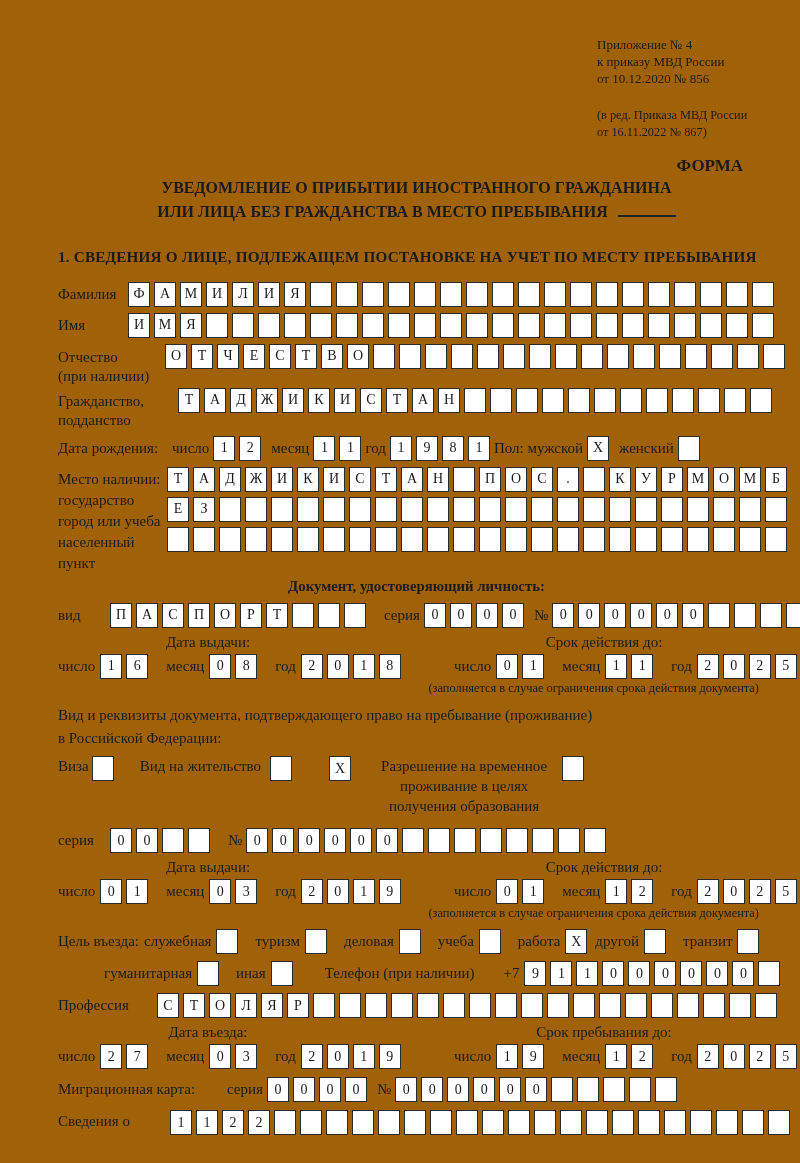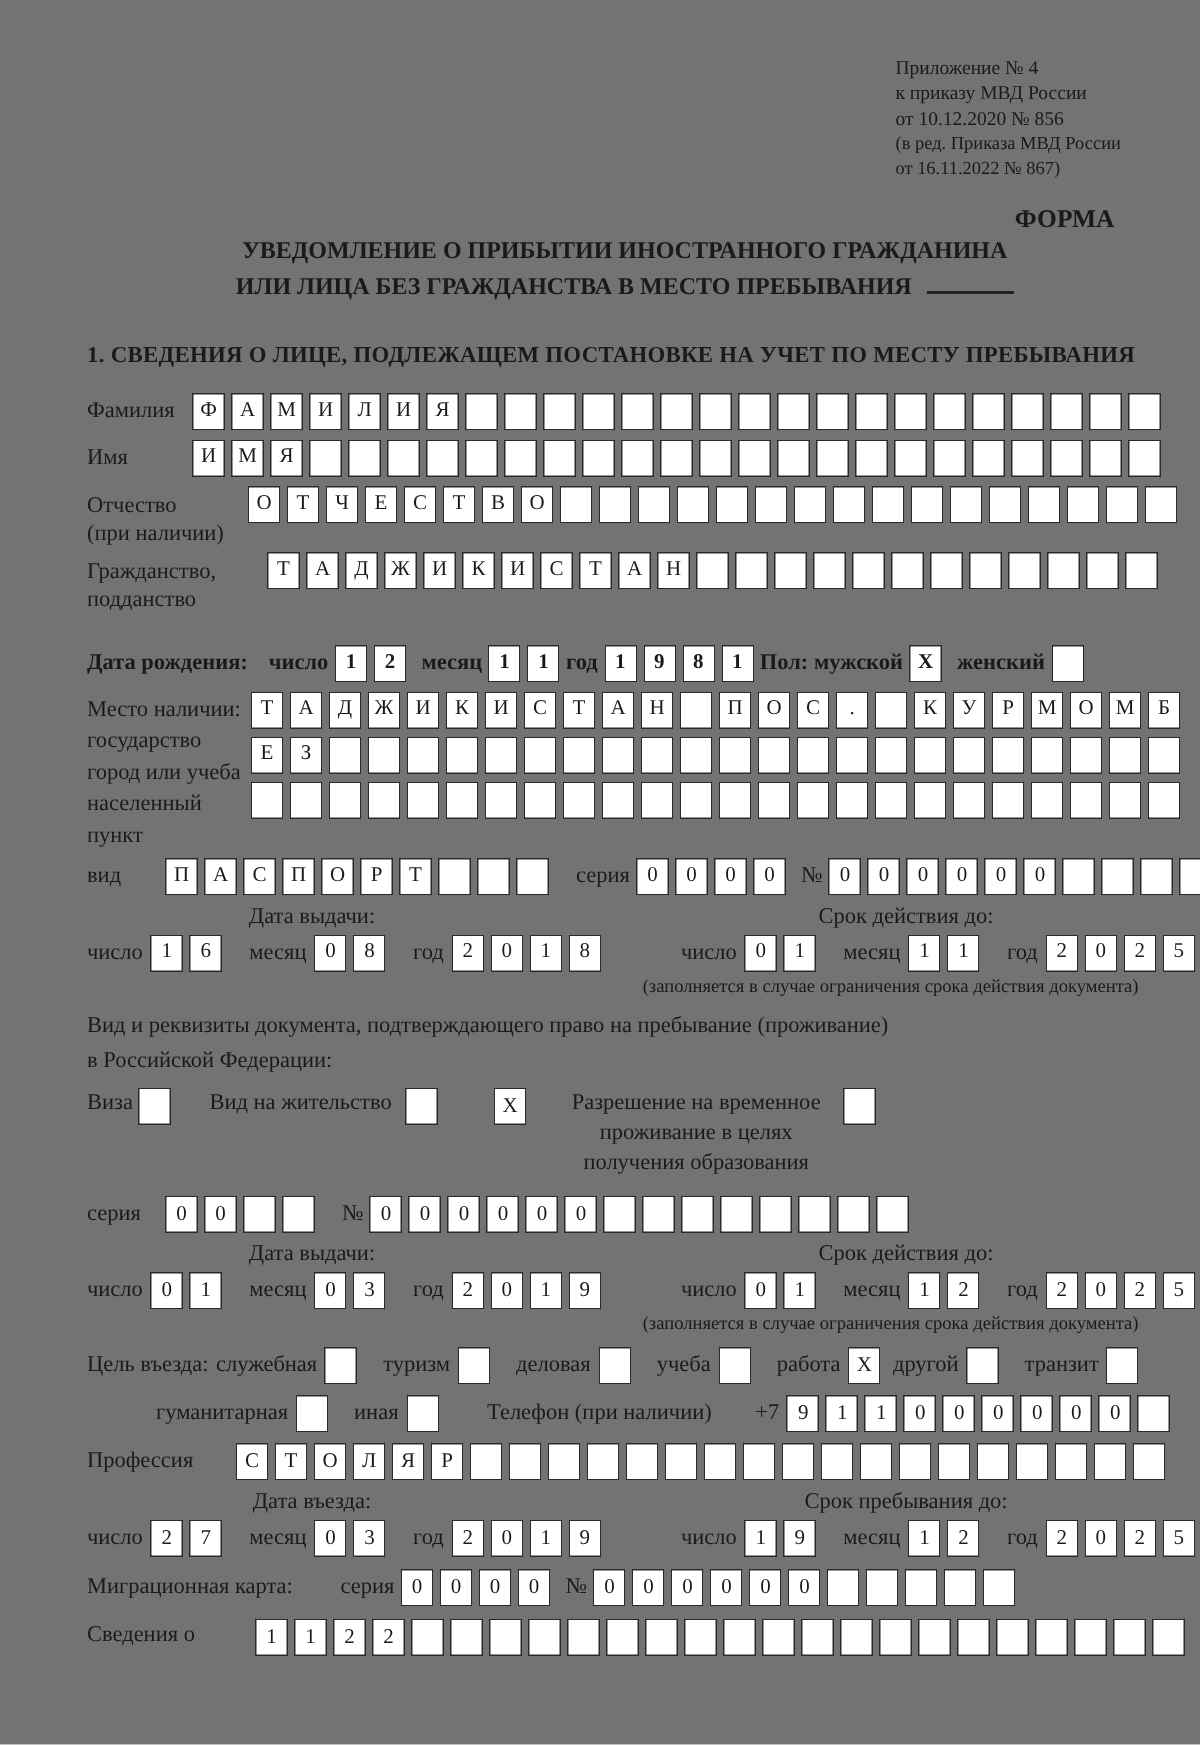--- a/index.html
+++ b/index.html
@@ -1,24 +1,24 @@
 <!DOCTYPE html>
 <html><head>
 <meta charset="utf-8">
 <style>
   * { box-sizing: border-box; }
   html,body { margin:0; padding:0; background:#fff; }
   .page {
-    position:relative; width:800px; height:1163px; background:#737373;
+    position:relative; width:800px; height:1163px; background:#a16207;
     color:#1a1a1a; font-family:"Liberation Serif","DejaVu Serif",serif;
     font-size:15px; padding:36px 25px 14px 58px; overflow:hidden;
   }
   
   .hdr { margin-left:auto; width:178px; font-size:13px; line-height:1.32; }
-  .hdr .amend { font-size:12.3px; margin-top:0; }
+  .hdr .amend { font-size:12.3px; margin-top:20px; }
   .form-label { text-align:right; font-weight:bold; font-size:17px; margin:16px 32px 0 0; }
   
   .title { text-align:center; font-weight:bold; font-size:16px; line-height:1.5; margin-top:0; }
   .blank { display:inline-block; width:58px; border-bottom:2.2px solid #222; height:13px; margin-left:10px; }
   .sec-heading { font-weight:bold; font-size:15.2px; margin-top:24px; margin-bottom:16px; white-space:nowrap; letter-spacing:0.2px; }
   
   .cells { display:inline-flex; flex:none; }
   .cell { width:22px; height:25px; flex:none; border:1.6px solid #2a2a2a; margin-right:4px;
           display:flex; align-items:center; justify-content:center; font-size:14px; background:#fff; }
   
@@ -200,21 +200,21 @@
         <span class="cell"></span>
         <span class="cell"></span>
         <span class="cell"></span>
         <span class="cell"></span>
         <span class="cell"></span>
         <span class="cell"></span>
         <span class="cell"></span>
       </span>
   </div>
 
-  <div class="row" style="margin-top:20px;font-weight:bold;">
+  <div class="row" style="margin-top:6px;">
     <span class="lbl">Дата рождения:</span>
     <span class="ml14 mr4">число</span>
     <span class="cells">
         <span class="cell">1</span>
         <span class="cell">2</span>
       </span>
     <span class="ml6 mr4">месяц</span>
     <span class="cells">
         <span class="cell">1</span>
         <span class="cell">1</span>
@@ -318,20 +318,21 @@
           <span class="cell"></span>
           <span class="cell"></span>
           <span class="cell"></span>
           <span class="cell"></span>
           <span class="cell"></span>
           <span class="cell"></span>
         </span>
     </div>
   </div>
 
+  <div class="doc-heading">Документ, удостоверяющий личность:</div>
 
   <div class="row">
     <span class="lbl" style="width:52px;">вид</span>
     <span class="cells">
         <span class="cell">П</span>
         <span class="cell">А</span>
         <span class="cell">С</span>
         <span class="cell">П</span>
         <span class="cell">О</span>
         <span class="cell">Р</span>

